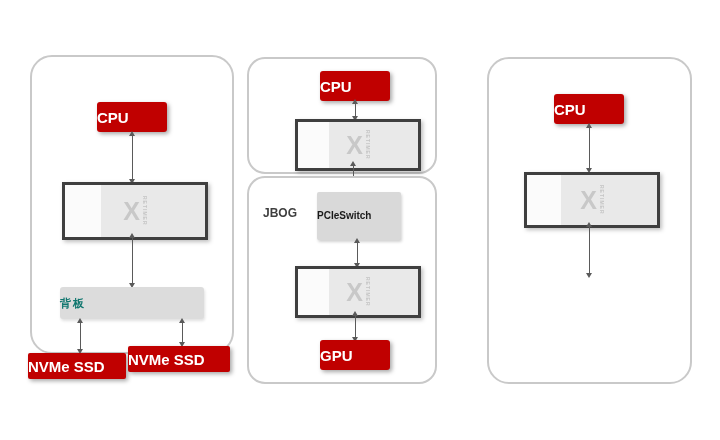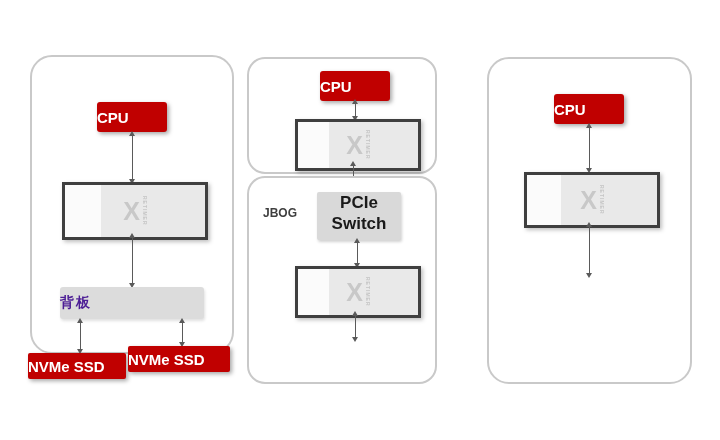--- a/index.html
+++ b/index.html
@@ -17,24 +17,24 @@
   }
   .badge-red{
     background:#c00000;color:#ffffff;font-size:15px;
     box-shadow:2px 2px 4px rgba(0,0,0,.35);
   }
   .badge-gray{
     background:#d9d9d9;color:#1a1a1a;
     box-shadow:1px 2px 3px rgba(0,0,0,.18);
   }
   .badge-backplane{
-    background:#dcdcdc;color:#4c1d95;font-size:14px;letter-spacing:2px;
+    background:#dcdcdc;color:#0f766e;font-size:11px;letter-spacing:2px;
     box-shadow:1px 2px 3px rgba(0,0,0,.12);
   }
-  .badge-switch{flex-direction:column;line-height:1.25;font-size:17px;border-radius:2px;}
+  .badge-switch{flex-direction:row;line-height:1.25;font-size:10px;border-radius:2px;}
   .ssd{font-size:15px;border-radius:2px;}
   .chip{
     position:absolute;border:3px solid #3f3f3f;
     background:linear-gradient(90deg,#fbfbfb 0%,#fbfbfb 26%,#e9e9e9 26%,#e9e9e9 100%);
     display:flex;align-items:center;justify-content:center;
     box-shadow:2px 2px 4px rgba(0,0,0,.25);
   }
   .chip-logo{display:flex;align-items:center;gap:2px;}
   .chip-x{
     font-weight:bold;font-size:25px;color:#c8c8c8;line-height:1;
@@ -124,20 +124,23 @@
 
     <div class="chip" style="left:46px;top:88px;width:120px;height:46px;">
       <div class="chip-logo">
         <span class="chip-x">X</span>
         <span class="chip-vtext">RETIMER</span>
       </div>
     </div>
 
     <div class="varrow" style="left:106px;top:138px;height:21px;"></div>
 
+    <div class="badge badge-red" style="left:71px;top:162px;width:70px;height:30px;">
+      <span>GPU</span>
+    </div>
   </div>
 
   <div class="panel" style="left:487px;top:57px;width:201px;height:323px;">
     <div class="badge badge-red" style="left:65px;top:35px;width:70px;height:30px;">
       <span>CPU</span>
     </div>
 
     <div class="varrow" style="left:100px;top:69px;height:40px;"></div>
 
     <div class="chip" style="left:35px;top:113px;width:130px;height:50px;">

